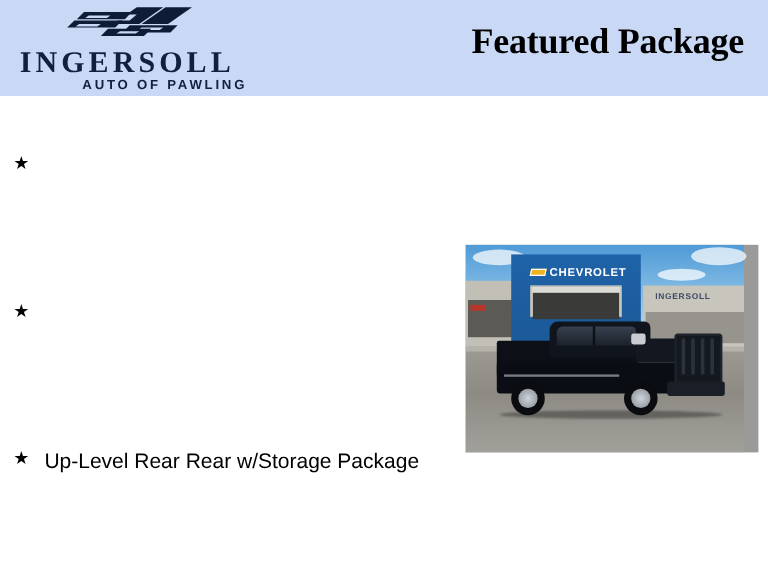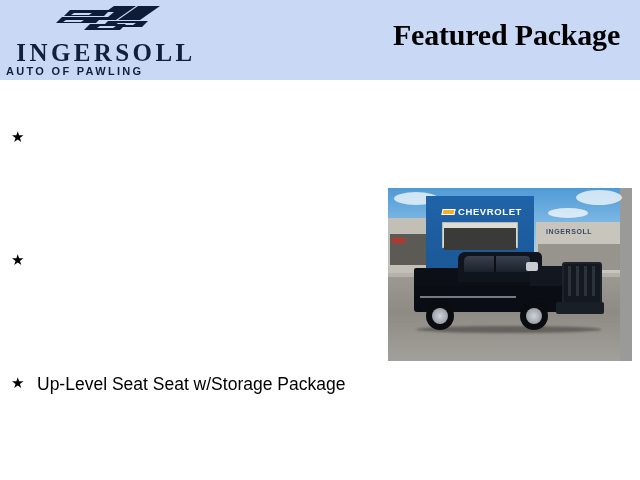--- a/index.html
+++ b/index.html
@@ -53,21 +53,21 @@
     letter-spacing: 3.4px;
     color: #12203f;
     line-height: 1;
     white-space: nowrap;
   }
   .brand-tagline {
     position: absolute;
     left: 0px;
     top: 64px;
     width: 200px;
-    text-align: left;
+    text-align: right;
     font-family: "Liberation Sans", sans-serif;
     font-size: 11px;
     font-weight: bold;
     letter-spacing: 2.3px;
     color: #12203f;
     line-height: 1;
     white-space: nowrap;
   }
 
   
@@ -121,21 +121,21 @@
     color: #000000;
   }
   .feature-text {
     display: block;
   }
 
   
   .vehicle-photo {
     position: absolute;
     left: 388px;
-    top: 108px;
+    top: 124px;
     width: 244px;
     height: 173px;
     overflow: hidden;
     background: #9a9a98;
   }
   .photo-stage {
     position: absolute;
     inset: 0;
   }
   
@@ -392,21 +392,21 @@
 
   <ul class="feature-list">
     <li class="feature-item">
       <span class="feature-bullet">★</span>
     </li>
     <li class="feature-item">
       <span class="feature-bullet">★</span>
     </li>
     <li class="feature-item">
       <span class="feature-bullet">★</span>
-      <span class="feature-text">Up-Level Seat Seat w/Storage Package</span>
+      <span class="feature-text">Up-Level Rear Rear w/Storage Package</span>
     </li>
   </ul>
 
   <div class="vehicle-photo">
     <div class="photo-stage">
       <div class="ph-sky"></div>
       <div class="ph-cloud c1"></div>
       <div class="ph-cloud c2"></div>
       <div class="ph-cloud c3"></div>
 

